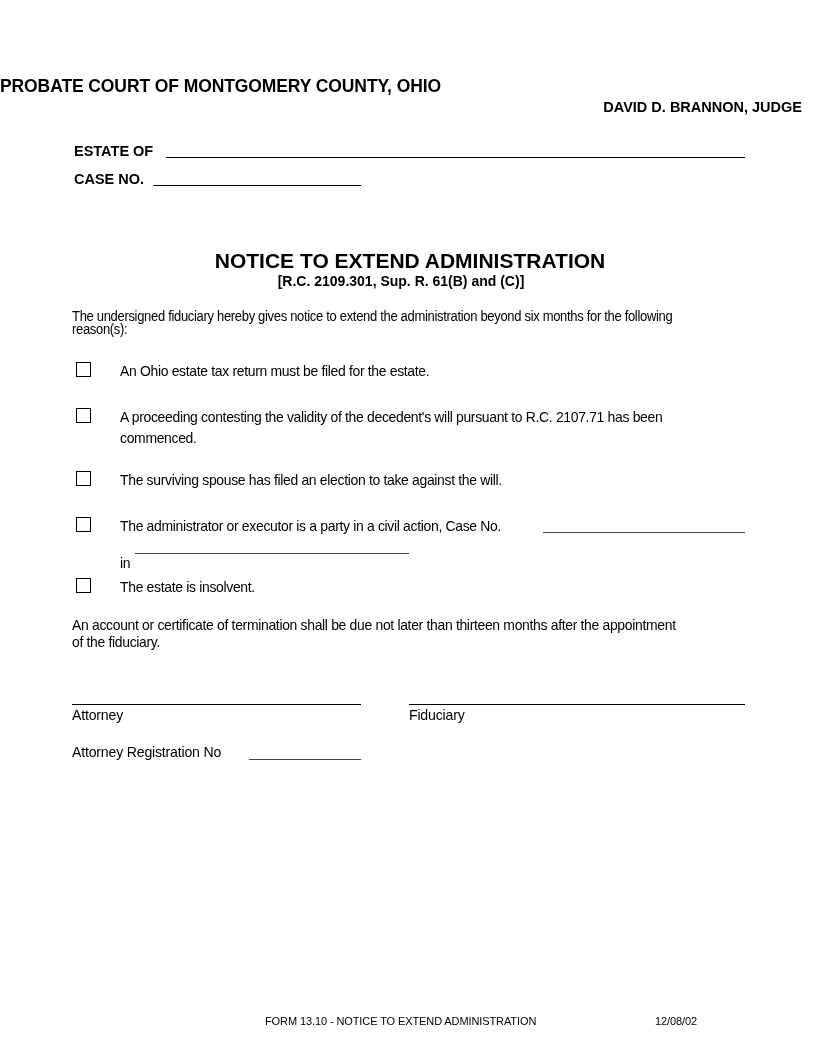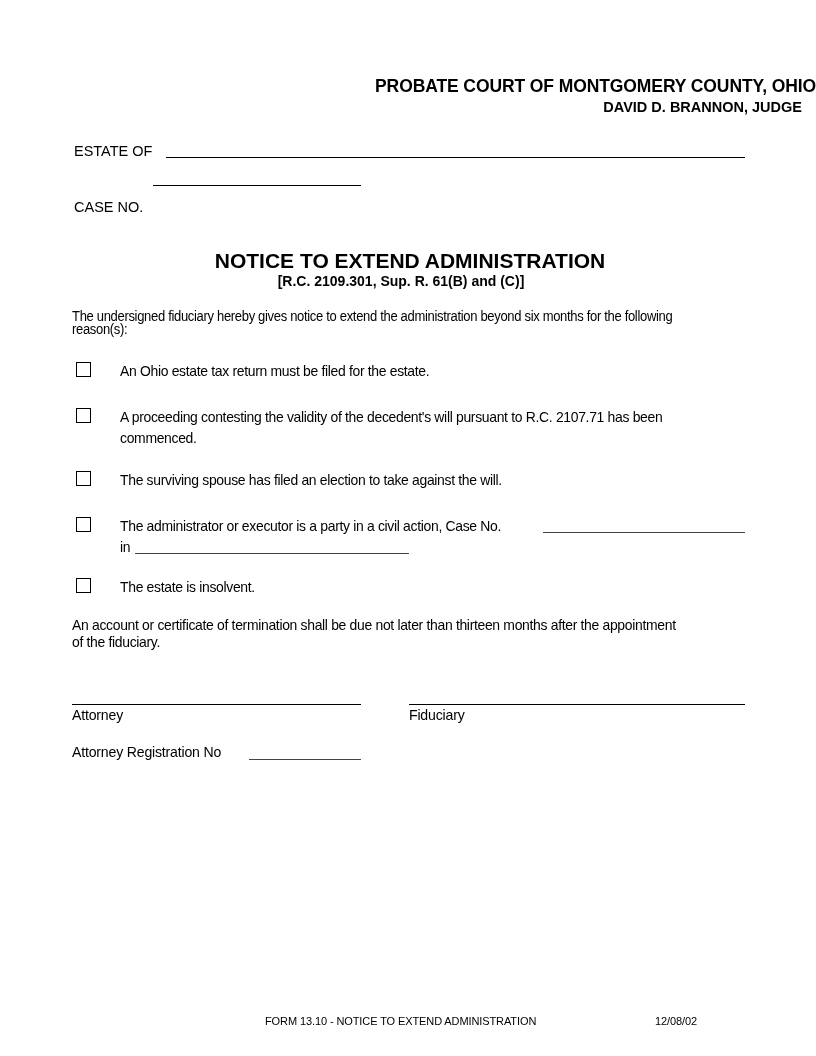--- a/index.html
+++ b/index.html
@@ -1,39 +1,39 @@
 <!DOCTYPE html>
 <html><head>
   <meta charset="utf-8">
   <style>
     html, body { margin: 0; padding: 0; background: #ffffff; }
     body { width: 816px; height: 1056px; position: relative; overflow: hidden; color: #000; font-family: "Liberation Sans", sans-serif; }
     .abs { position: absolute; }
-    .court { left: 0; width: 816px; top: 76px; text-align: right; font-weight: bold; font-size: 17.5px; letter-spacing: -0.1px; }
+    .court { left: 0; width: 816px; top: 76px; text-align: left; font-weight: bold; font-size: 17.5px; letter-spacing: -0.1px; }
     .judge { left: 0; width: 802px; top: 99px; text-align: right; font-weight: bold; font-size: 14.5px; }
-    .lbl-bold { font-weight: normal; font-size: 14.5px; }
+    .lbl-bold { font-weight: bold; font-size: 14.5px; }
     .line { position: absolute; border-bottom: 1px solid #000; height: 0; }
     .line-gray { position: absolute; border-bottom: 1px solid #444; height: 0; }
     .title { left: 0; width: 820px; top: 249px; text-align: center; font-weight: bold; font-size: 21px; }
     .cite { left: 0; width: 802px; top: 273px; text-align: center; font-weight: bold; font-size: 14px; }
     .para { font-size: 14px; line-height: 13px; letter-spacing: -0.35px; transform: scaleX(0.93); transform-origin: left top; }
     .cb { width: 15px; height: 15px; border: 1px solid #000; box-sizing: border-box; background: #fff; }
     .reason { font-size: 15px; line-height: 21px; letter-spacing: -0.35px; transform: scaleX(0.93); transform-origin: left top; white-space: nowrap; }
     .sig-lbl { font-size: 15px; letter-spacing: -0.2px; transform: scaleX(0.94); transform-origin: left top; white-space: nowrap; }
     .footer { font-size: 11px; letter-spacing: -0.1px; }
   </style>
 </head>
 <body>
 
 <div class="abs court">PROBATE COURT OF MONTGOMERY COUNTY, OHIO</div>
 <div class="abs judge">DAVID D. BRANNON, JUDGE</div>
 
 <div class="abs lbl-bold" style="left:74px; top:143px;">ESTATE OF</div>
 <div class="line" style="left:166px; top:157px; width:579px;"></div>
-<div class="abs lbl-bold" style="left:74px; top:171px;margin-top:28px;">CASE NO.</div>
+<div class="abs lbl-bold" style="left:74px; top:171px;">CASE NO.</div>
 <div class="line" style="left:153px; top:185px; width:208px;"></div>
 
 <div class="abs title">NOTICE TO EXTEND ADMINISTRATION</div>
 <div class="abs cite">[R.C. 2109.301, Sup. R. 61(B) and (C)]</div>
 
 <div class="abs para" style="left:72px; top:310px; width:720px;">
   <div style="white-space:nowrap;">The undersigned fiduciary hereby gives notice to extend the administration beyond six months for the following</div>
   <div>reason(s):</div>
 </div>
 
@@ -45,21 +45,21 @@
   <div>A proceeding contesting the validity of the decedent's will pursuant to R.C. 2107.71 has been</div>
   <div>commenced.</div>
 </div>
 
 <div class="abs cb" style="left:76px; top:471px;"></div>
 <div class="abs reason" style="left:120px; top:469px;">The surviving spouse has filed an election to take against the will.</div>
 
 <div class="abs cb" style="left:76px; top:517px;"></div>
 <div class="abs reason" style="left:120px; top:515px;">The administrator or executor is a party in a civil action, Case No.</div>
 <div class="line-gray" style="left:543px; top:532px; width:202px;"></div>
-<div class="abs reason" style="left:120px; top:536px;">in</div>
+<div class="abs reason" style="left:120px; top:552px;">in</div>
 <div class="line-gray" style="left:135px; top:553px; width:274px;"></div>
 
 <div class="abs cb" style="left:76px; top:578px;"></div>
 <div class="abs reason" style="left:120px; top:576px;">The estate is insolvent.</div>
 
 <div class="abs reason" style="left:72px; top:616px; line-height:17px;">
   <div>An account or certificate of termination shall be due not later than thirteen months after the appointment</div>
   <div>of the fiduciary.</div>
 </div>
 

